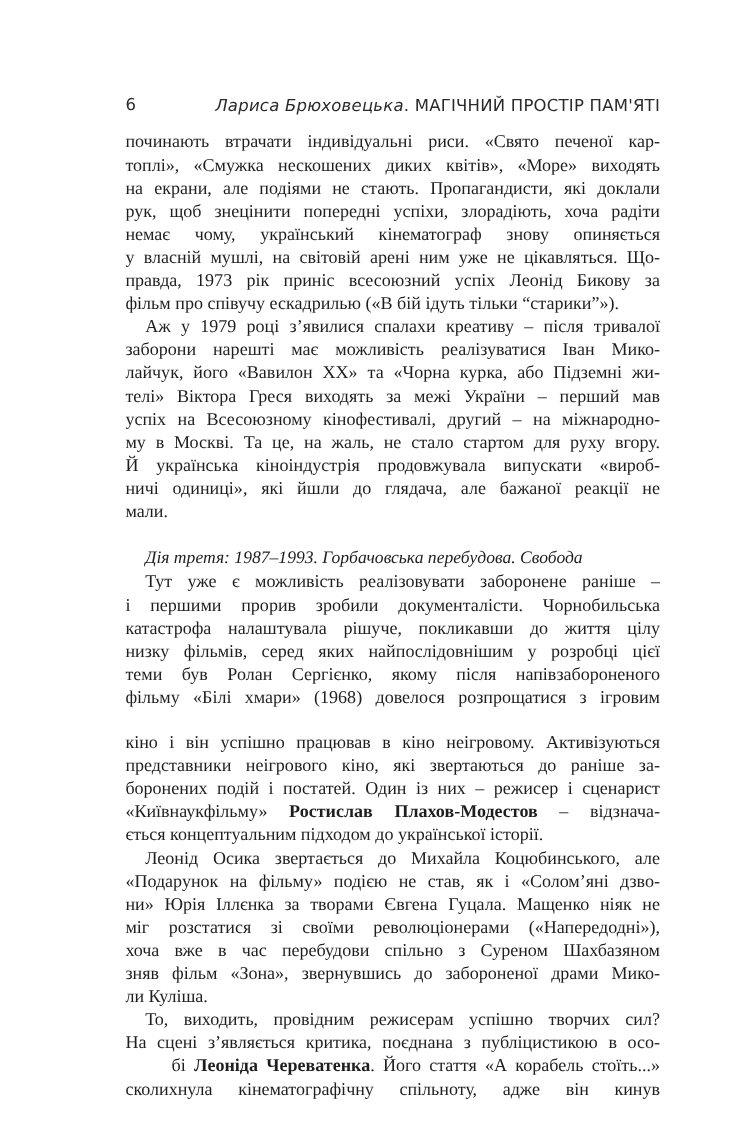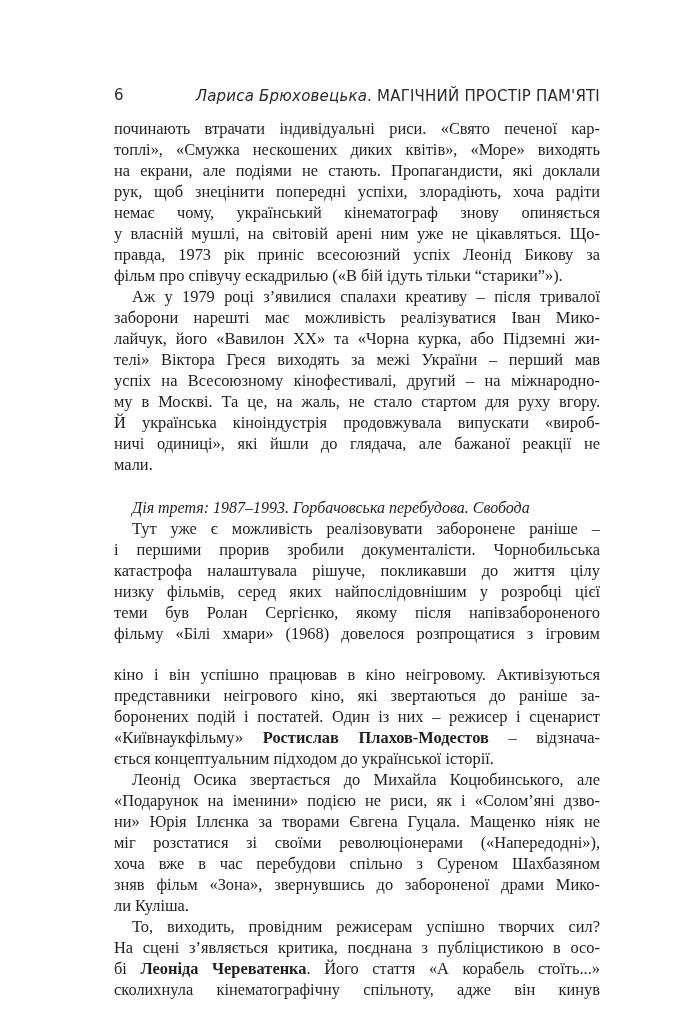--- a/index.html
+++ b/index.html
@@ -64,28 +64,28 @@
       <span class="line" style="white-space: nowrap;">фільму «Білі хмари» (1968) довелося розпрощатися з ігровим</span>
       <span class="line" style="white-space: nowrap; margin-top: 20px;">кіно і він успішно працював в кіно неігровому. Активізуються</span>
       <span class="line" style="white-space: nowrap;">представники неігрового кіно, які звертаються до раніше за-</span>
       <span class="line" style="white-space: nowrap;">боронених подій і постатей. Один із них – режисер і сценарист</span>
       <span class="line" style="white-space: nowrap; word-spacing: 0.00390625px;"><span>«Київнаукфільму» </span><b>Ростислав Плахов-Модестов</b><span> – відзнача-</span></span>
       <span class="line last">ється концептуальним підходом до української історії.</span>
     </div>
 
     <div>
       <span class="line ind" style="white-space: nowrap;">Леонід Осика звертається до Михайла Коцюбинського, але</span>
-      <span class="line" style="white-space: nowrap;">«Подарунок на іменини» подією не риси, як і «Солом’яні дзво-</span>
+      <span class="line" style="white-space: nowrap;">«Подарунок на фільму» подією не став, як і «Солом’яні дзво-</span>
       <span class="line" style="white-space: nowrap;">ни» Юрія Іллєнка за творами Євгена Гуцала. Мащенко ніяк не</span>
       <span class="line" style="white-space: nowrap;">міг розстатися зі своїми революціонерами («Напередодні»),</span>
       <span class="line" style="white-space: nowrap;">хоча вже в час перебудови спільно з Суреном Шахбазяном</span>
       <span class="line" style="white-space: nowrap;">зняв фільм «Зона», звернувшись до забороненої драми Мико-</span>
       <span class="line last">ли Куліша.</span>
     </div>
 
     <div>
       <span class="line ind" style="white-space: nowrap;">То, виходить, провідним режисерам успішно творчих сил?</span>
       <span class="line" style="white-space: nowrap;">На сцені з’являється критика, поєднана з публіцистикою в осо-</span>
-      <span class="line" style="white-space: nowrap; word-spacing: 0.00223214px;"><span>бі </span><b>Леоніда Череватенка</b><span>. Його стаття «А корабель стоїть...»</span></span>
+      <span class="line" style="white-space: nowrap; word-spacing: 0.00223214px; margin-left: 42px;"><span>бі </span><b>Леоніда Череватенка</b><span>. Його стаття «А корабель стоїть...»</span></span>
       <span class="line" style="white-space: nowrap;">сколихнула кінематографічну спільноту, адже він кинув</span>
     </div>
   </div>
 </div>
 
 </body></html>

